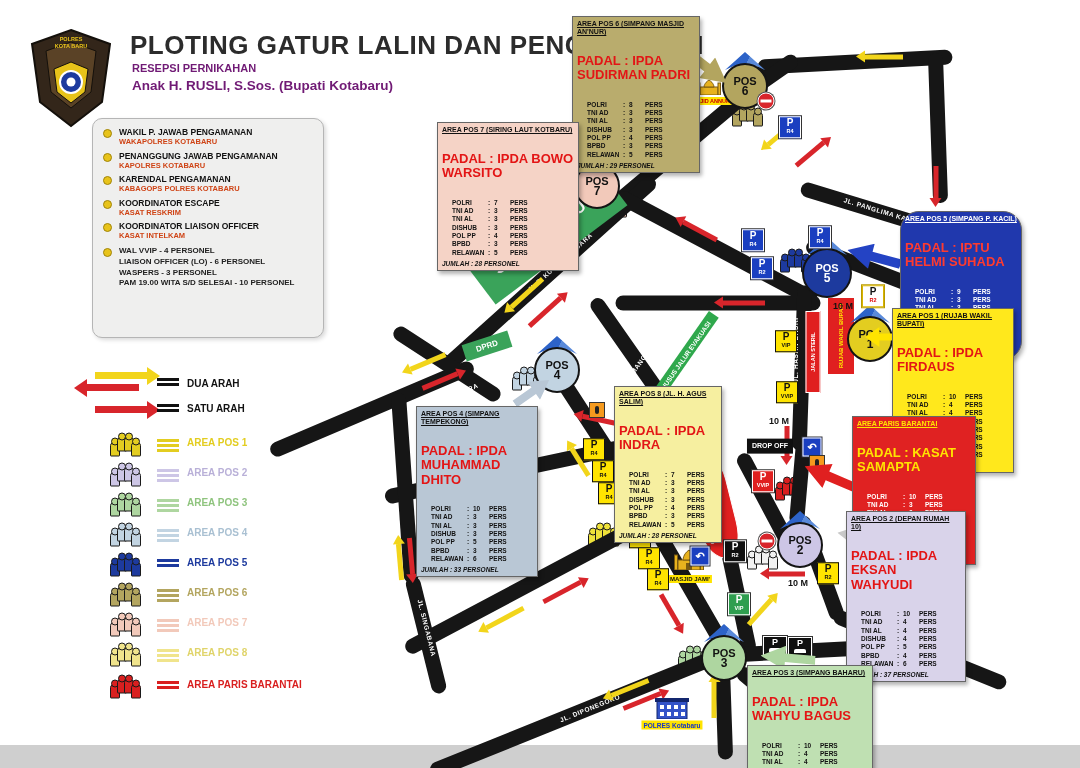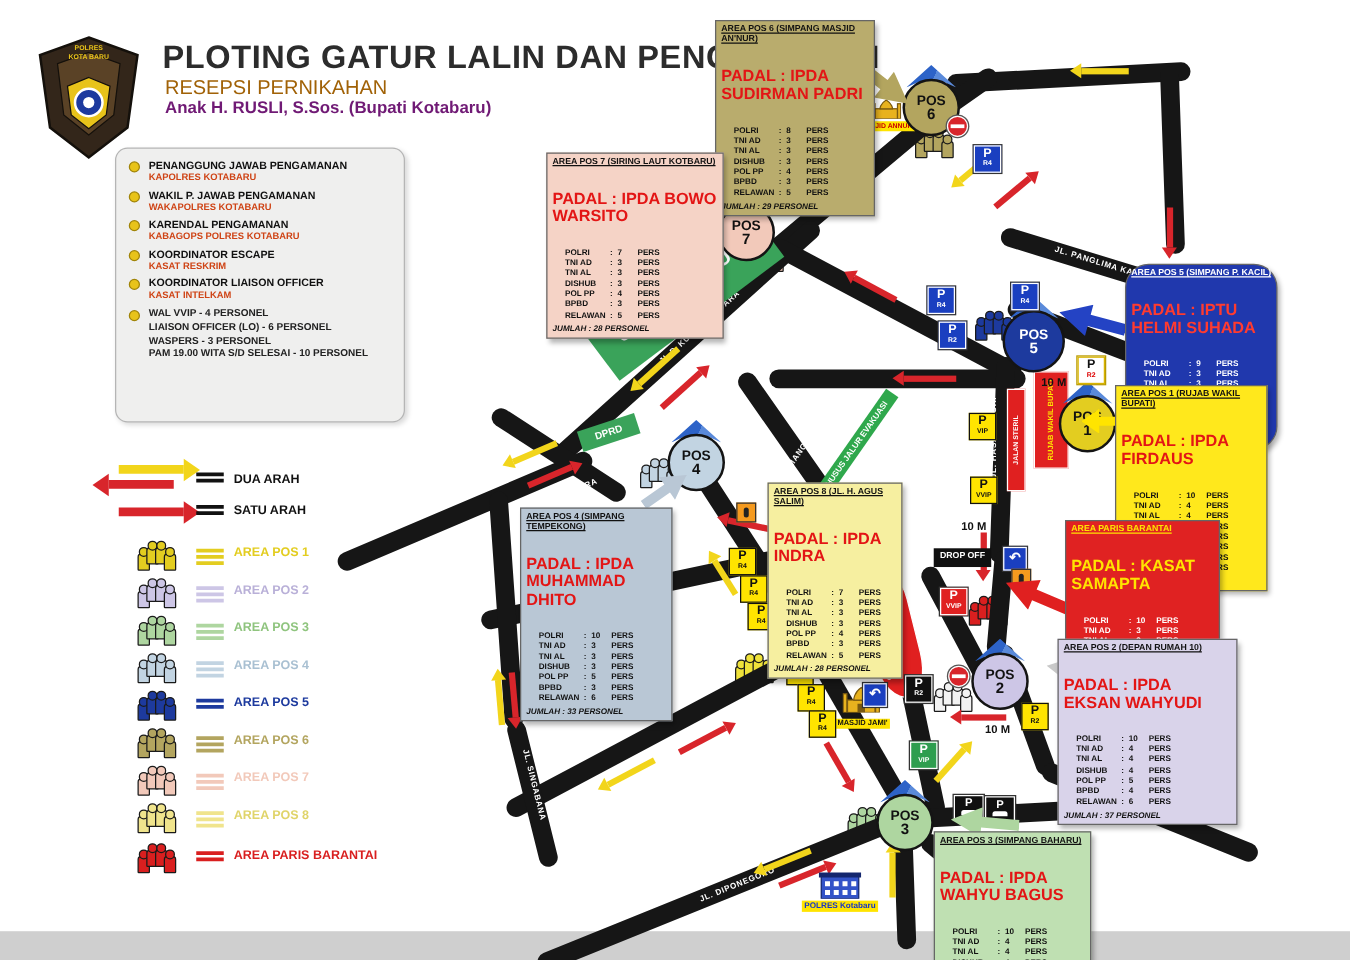--- a/index.html
+++ b/index.html
@@ -2,21 +2,21 @@
 <html><head>
 <meta charset="utf-8">
 <style>
   html,body{margin:0;padding:0;background:#d9d9d9;}
   #canvas{position:relative;width:1080px;height:768px;background:#f4f4f2;overflow:hidden;
           font-family:"Liberation Sans",sans-serif;}
   #paper{position:absolute;left:0;top:0;width:1080px;height:745px;background:#ffffff;}
   #bottomband{position:absolute;left:0;top:745px;width:1080px;height:23px;background:#cfcfcf;}
   
   .hdr-title{position:absolute;left:130px;top:30px;font-weight:bold;font-size:26px;color:#2c2c2c;letter-spacing:.5px;}
-  .hdr-sub1{position:absolute;left:132px;top:62px;font-weight:normal;font-size:16px;color:#a16207;}
+  .hdr-sub1{position:absolute;left:132px;top:62px;font-weight:bold;font-size:11px;color:#701a75;}
   .hdr-sub2{position:absolute;left:132px;top:78px;font-weight:bold;font-size:13.5px;color:#701a75;}
   .hdr-date{position:absolute;left:132px;top:96px;font-size:15.5px;color:#111;}
   
   .infobox{position:absolute;left:92px;top:118px;width:232px;height:220px;background:#efefee;
            border:1px solid #b5b5b5;border-radius:10px;box-shadow:2px 2px 4px rgba(0,0,0,.15);padding:8px 6px 4px 10px;box-sizing:border-box;}
   .inf-item{position:relative;padding-left:16px;margin-bottom:4.5px;}
   .inf-item .dot{position:absolute;left:0;top:2px;width:7px;height:7px;border-radius:50%;background:#e8c31a;border:1px solid #a08409;}
   .inf-role{font-weight:bold;font-size:8.5px;color:#111;}
   .inf-off{font-weight:bold;font-size:7.5px;color:#cf4416;}
   .inf-foot{position:relative;padding-left:16px;margin-top:6px;}
@@ -108,27 +108,27 @@
   <div style="position:absolute;top:8px;left:0;width:100%;text-align:center;font-weight:bold;font-size:5.5px;color:#e8c31a;">POLRES</div>
   <div style="position:absolute;top:15px;left:0;width:100%;text-align:center;font-weight:bold;font-size:5.5px;color:#e8c31a;">KOTA BARU</div>
 </div>
 <div class="hdr-title">PLOTING GATUR LALIN DAN PENGAMANAN</div>
 <div class="hdr-sub1">RESEPSI PERNIKAHAN</div>
 <div class="hdr-sub2">Anak H. RUSLI, S.Sos. (Bupati Kotabaru)</div>
 
 <div class="infobox">
   <div class="inf-item">
         <span class="dot"></span>
+    <div class="inf-role">WAKIL P. JAWAB PENGAMANAN</div>
+    <div class="inf-off">WAKAPOLRES KOTABARU</div>
+      </div>
+  <div class="inf-item">
+        <span class="dot"></span>
     <div class="inf-role">PENANGGUNG JAWAB PENGAMANAN</div>
     <div class="inf-off">KAPOLRES KOTABARU</div>
-      </div>
-  <div class="inf-item">
-        <span class="dot"></span>
-    <div class="inf-role">WAKIL P. JAWAB PENGAMANAN</div>
-    <div class="inf-off">WAKAPOLRES KOTABARU</div>
       </div>
   <div class="inf-item">
         <span class="dot"></span>
     <div class="inf-role">KARENDAL PENGAMANAN</div>
     <div class="inf-off">KABAGOPS POLRES KOTABARU</div>
       </div>
   <div class="inf-item">
         <span class="dot"></span>
     <div class="inf-role">KOORDINATOR ESCAPE</div>
     <div class="inf-off">KASAT RESKRIM</div>
@@ -843,21 +843,21 @@
         </div>
         <div class="prow">
           <span class="u">RELAWAN</span>
           <span class="c">:</span>
           <span class="n">5</span>
           <span class="p">PERS</span>
         </div>
       </div>
   <div class="pb-j">JUMLAH : 31 PERSONEL</div>
 </div>
-<div class="pbox" style="left: 846px; top: 511px; width: 144px; --c: #d9d3ea;">
+<div class="pbox" style="left: 846px; top: 511px; width: 120px; --c: #d9d3ea;">
   <div class="pb-t">AREA POS 2 (DEPAN RUMAH 10)</div>
   <div class="pb-p">PADAL : IPDA EKSAN WAHYUDI</div>
   <div>
         <div class="prow">
           <span class="u">POLRI</span>
           <span class="c">:</span>
           <span class="n">10</span>
           <span class="p">PERS</span>
         </div>
         <div class="prow">

